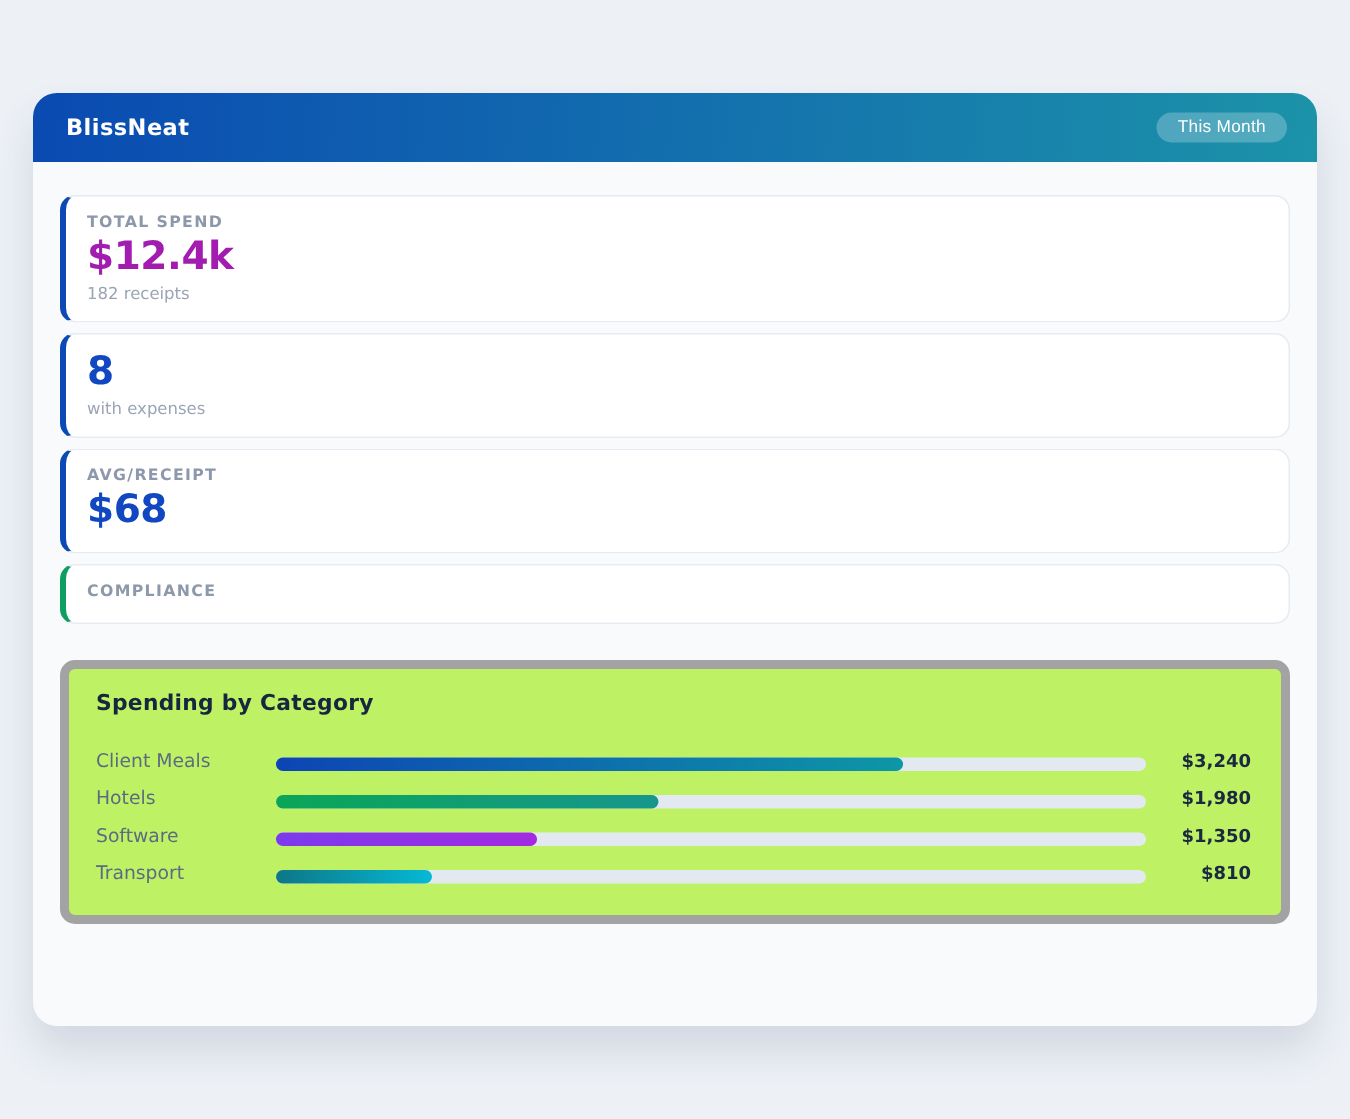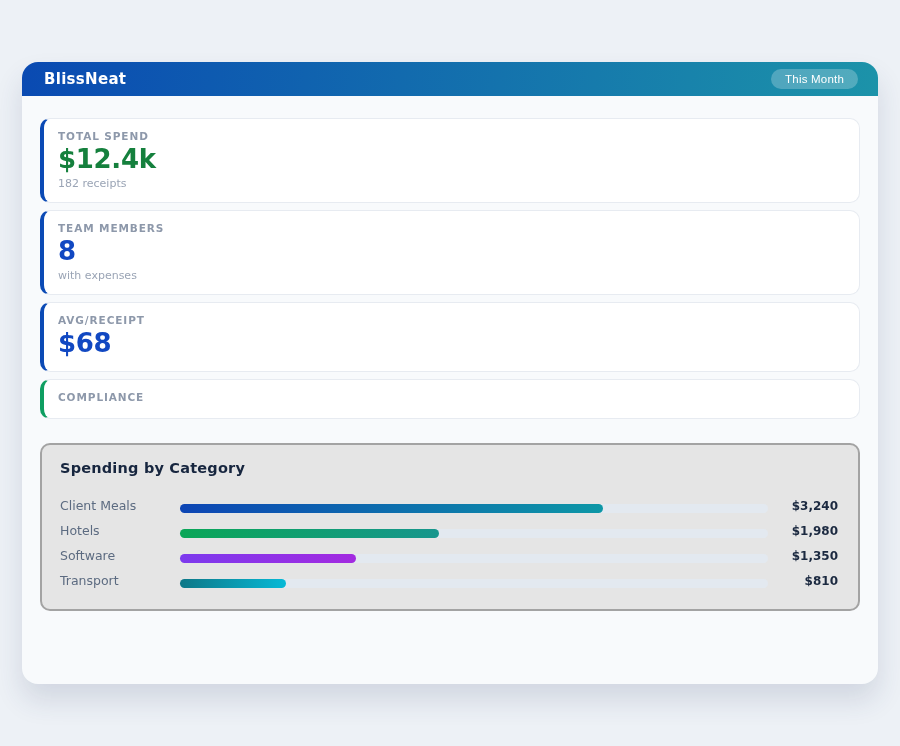--- a/index.html
+++ b/index.html
@@ -12,21 +12,21 @@
   .panel {
     position: absolute;
     left: 22px; top: 62px;
     width: 856px; height: 622px;
     background: #f8fafc;
     border-radius: 16px;
     box-shadow: 0 16px 28px rgba(40, 60, 100, 0.14);
     overflow: hidden;
   }
   .app-header {
-    height: 34px;
+    height: 46px;
     display: flex;
     align-items: center;
     justify-content: space-between;
     padding: 0 20px 0 22px;
   }
   .app-title {
     color: #ffffff;
     font-size: 15px;
     font-weight: bold;
     letter-spacing: 0.3px;
@@ -69,22 +69,22 @@
     line-height: 1.15;
     letter-spacing: -0.3px;
   }
   .stat-subtext {
     font-size: 11px;
     color: #9aa4b5;
     margin-top: 2px;
   }
   .chart-card {
     margin-top: 17px;
-    background: #e5e5e5;
-    border: 2px solid #a3a3a3;
+    background: #bef264;
+    border: 6px solid #a3a3a3;
     border-radius: 10px;
     padding: 15px 20px 21px 18px;
   }
   .chart-title {
     font-size: 14.5px;
     font-weight: bold;
     color: #17263f;
     letter-spacing: 0.2px;
     margin-bottom: 12px;
   }
@@ -127,26 +127,25 @@
 
 <div class="panel" style="background: rgb(248, 250, 252);">
   <div class="app-header" style="background: linear-gradient(95deg, rgb(10, 74, 178) 0%, rgb(28, 147, 169) 100%);">
     <div class="app-title">BlissNeat</div>
     <button class="period-badge">This Month</button>
   </div>
   <div class="content">
     <div id="stats-container" style="display:flex;flex-direction:column;gap:7px;">
   <div class="stat-card" style="border-left-color: rgb(11, 74, 181);">
     <div class="stat-label">TOTAL SPEND</div>
-    <div class="stat-value" style="color: #15803d;">$12.4k</div>
+    <div class="stat-value" style="color: #a21caf;">$12.4k</div>
     <div class="stat-subtext">182 receipts</div>
   </div>
 
   <div class="stat-card" style="border-left-color: rgb(11, 74, 181);">
-    <div class="stat-label">TEAM MEMBERS</div>
     <div class="stat-value" style="color: rgb(17, 72, 194);">8</div>
     <div class="stat-subtext">with expenses</div>
   </div>
 
   <div class="stat-card" style="border-left-color: rgb(11, 74, 181);">
     <div class="stat-label">AVG/RECEIPT</div>
     <div class="stat-value" style="color: rgb(17, 72, 194);">$68</div>
 
   </div>
 

